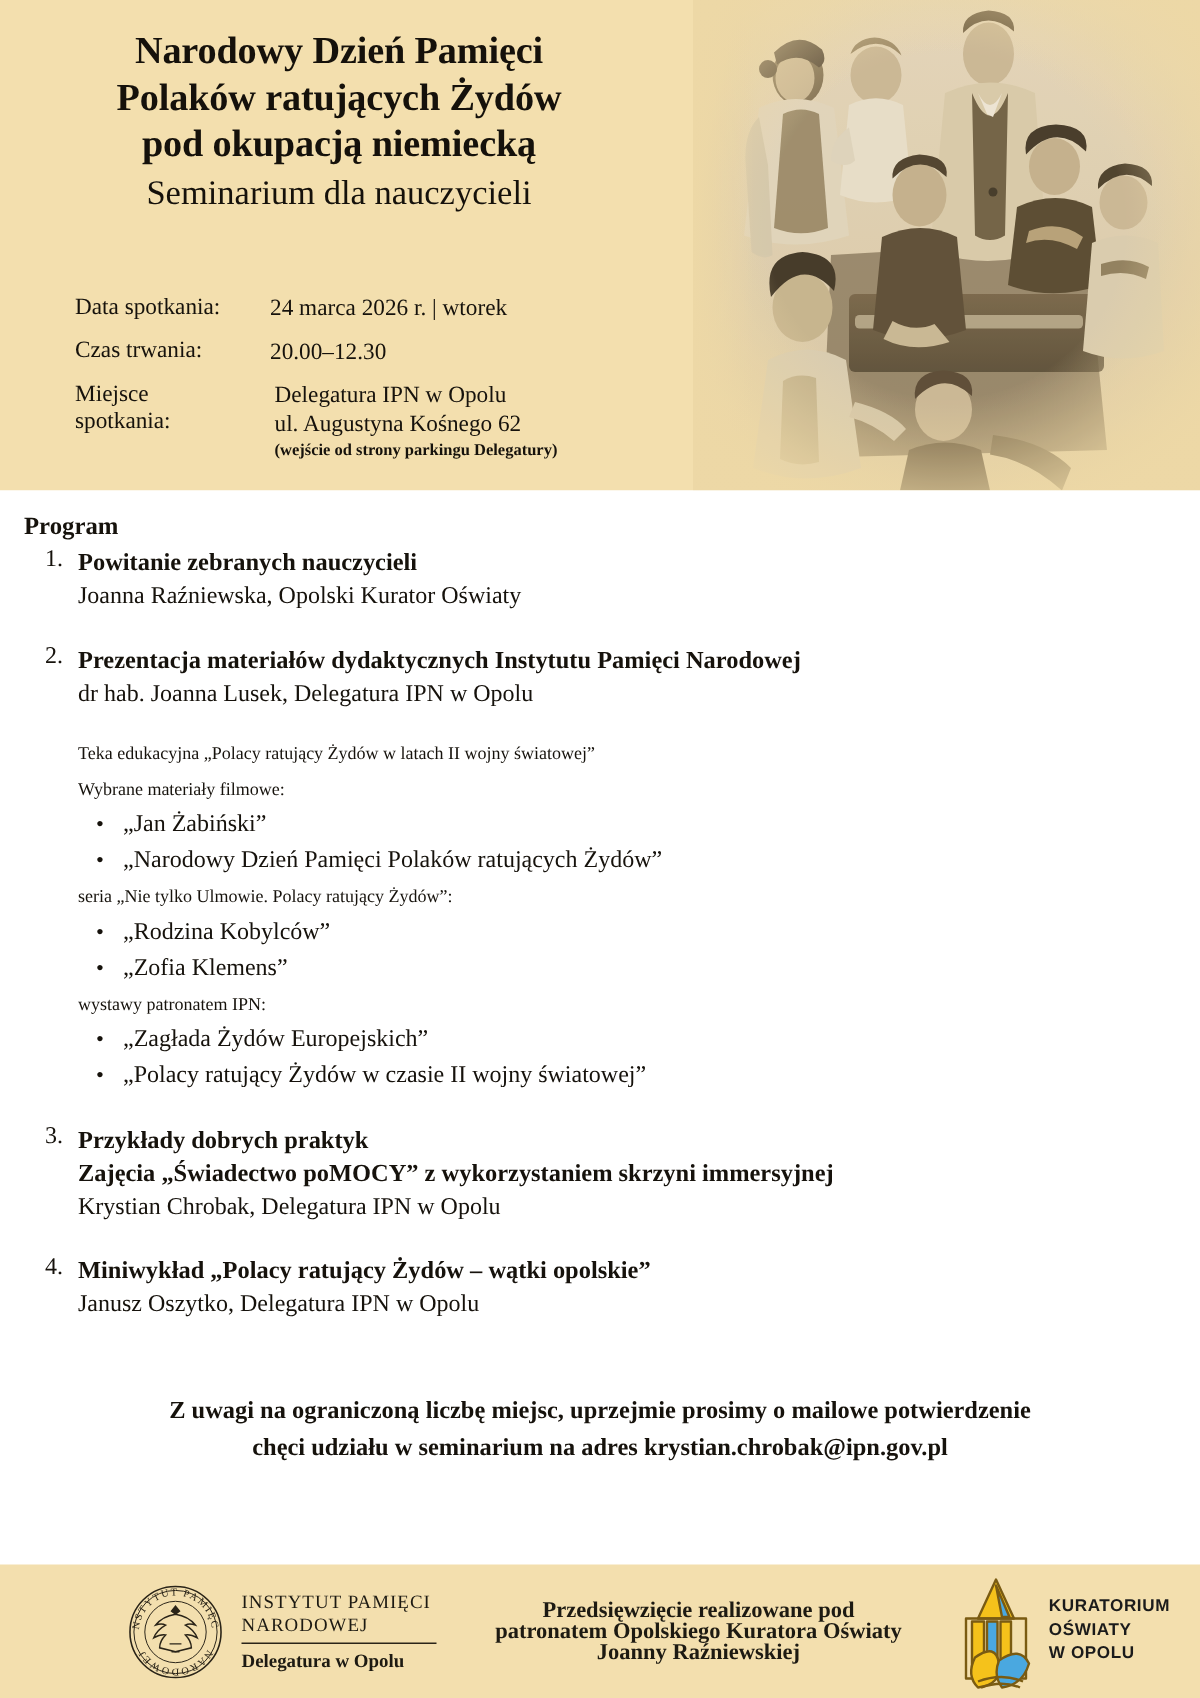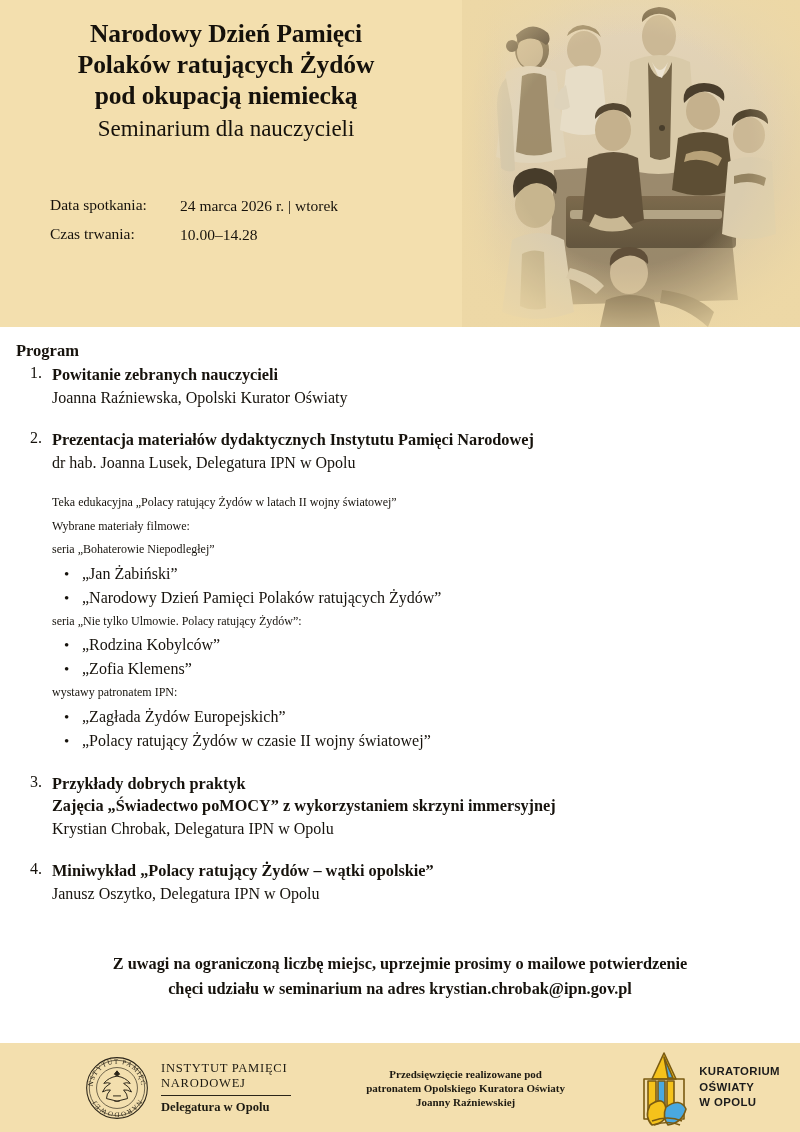--- a/index.html
+++ b/index.html
@@ -180,21 +180,21 @@
   }
   .ipn-words .l3{
     font-size:12.6px;
     font-weight:bold;
     line-height:15px;
     color:#1d1a12;
   }
   .patron{
     flex:1 1 auto;
     text-align:center;
-    font-size:11px;
+    font-size:15px;
     font-weight:bold;
     line-height:14px;
     color:#1d1a12;
     margin-left:12px;
     margin-right:4px;
   }
   .kurat{
     display:flex;align-items:center;
     margin-right:20px;
   }
@@ -222,21 +222,32 @@
       <div class="subtitle-line">Seminarium dla nauczycieli</div>
     </div>
 
     <div class="meta">
       <div class="meta-row">
         <div class="meta-label">Data spotkania:</div>
         <div class="meta-value">24 marca 2026 r. | wtorek</div>
       </div>
       <div class="meta-row">
         <div class="meta-label">Czas trwania:</div>
-        <div class="meta-value">10.00–14.28</div>
+        <div class="meta-value">20.00–12.30</div>
+      </div>
+      <div class="meta-row place">
+        <div class="meta-label">
+          <span>Miejsce</span>
+          <span class="l2">spotkania:</span>
+        </div>
+        <div class="meta-value">
+          <span>Delegatura IPN w Opolu</span>
+          <span class="v2">ul. Augustyna Kośnego 62</span>
+          <span class="meta-note">(wejście od strony parkingu Delegatury)</span>
+        </div>
       </div>
     </div>
   </div>
 
   <div class="header-photo">
     <div class="photo-inner"></div>
     <svg viewBox="0 0 338 327" aria-hidden="true">
       <defs>
         <radialGradient id="vig" cx="50%" cy="46%" r="64%">
           <stop offset="55%" stop-color="#f3dfae" stop-opacity="0"></stop>
@@ -341,21 +352,20 @@
     <li class="item">
       <span class="num">2.</span>
       <div class="item-head">Prezentacja materiałów dydaktycznych Instytutu Pamięci Narodowej</div>
       <div class="item-sub">dr hab. Joanna Lusek, Delegatura IPN w Opolu</div>
 
       <div class="item-gap"></div>
 
       <div class="detail-line">Teka edukacyjna „Polacy ratujący Żydów w latach II wojny światowej”</div>
       <div class="detail-line">Wybrane materiały filmowe:</div>
 
-      <div class="detail-line">seria „Bohaterowie Niepodległej”</div>
       <ul class="bullets">
         <li>„Jan Żabiński”</li>
         <li>„Narodowy Dzień Pamięci Polaków ratujących Żydów”</li>
       </ul>
 
       <div class="detail-line">seria „Nie tylko Ulmowie. Polacy ratujący Żydów”:</div>
       <ul class="bullets">
         <li>„Rodzina Kobylców”</li>
         <li>„Zofia Klemens”</li>
       </ul>

